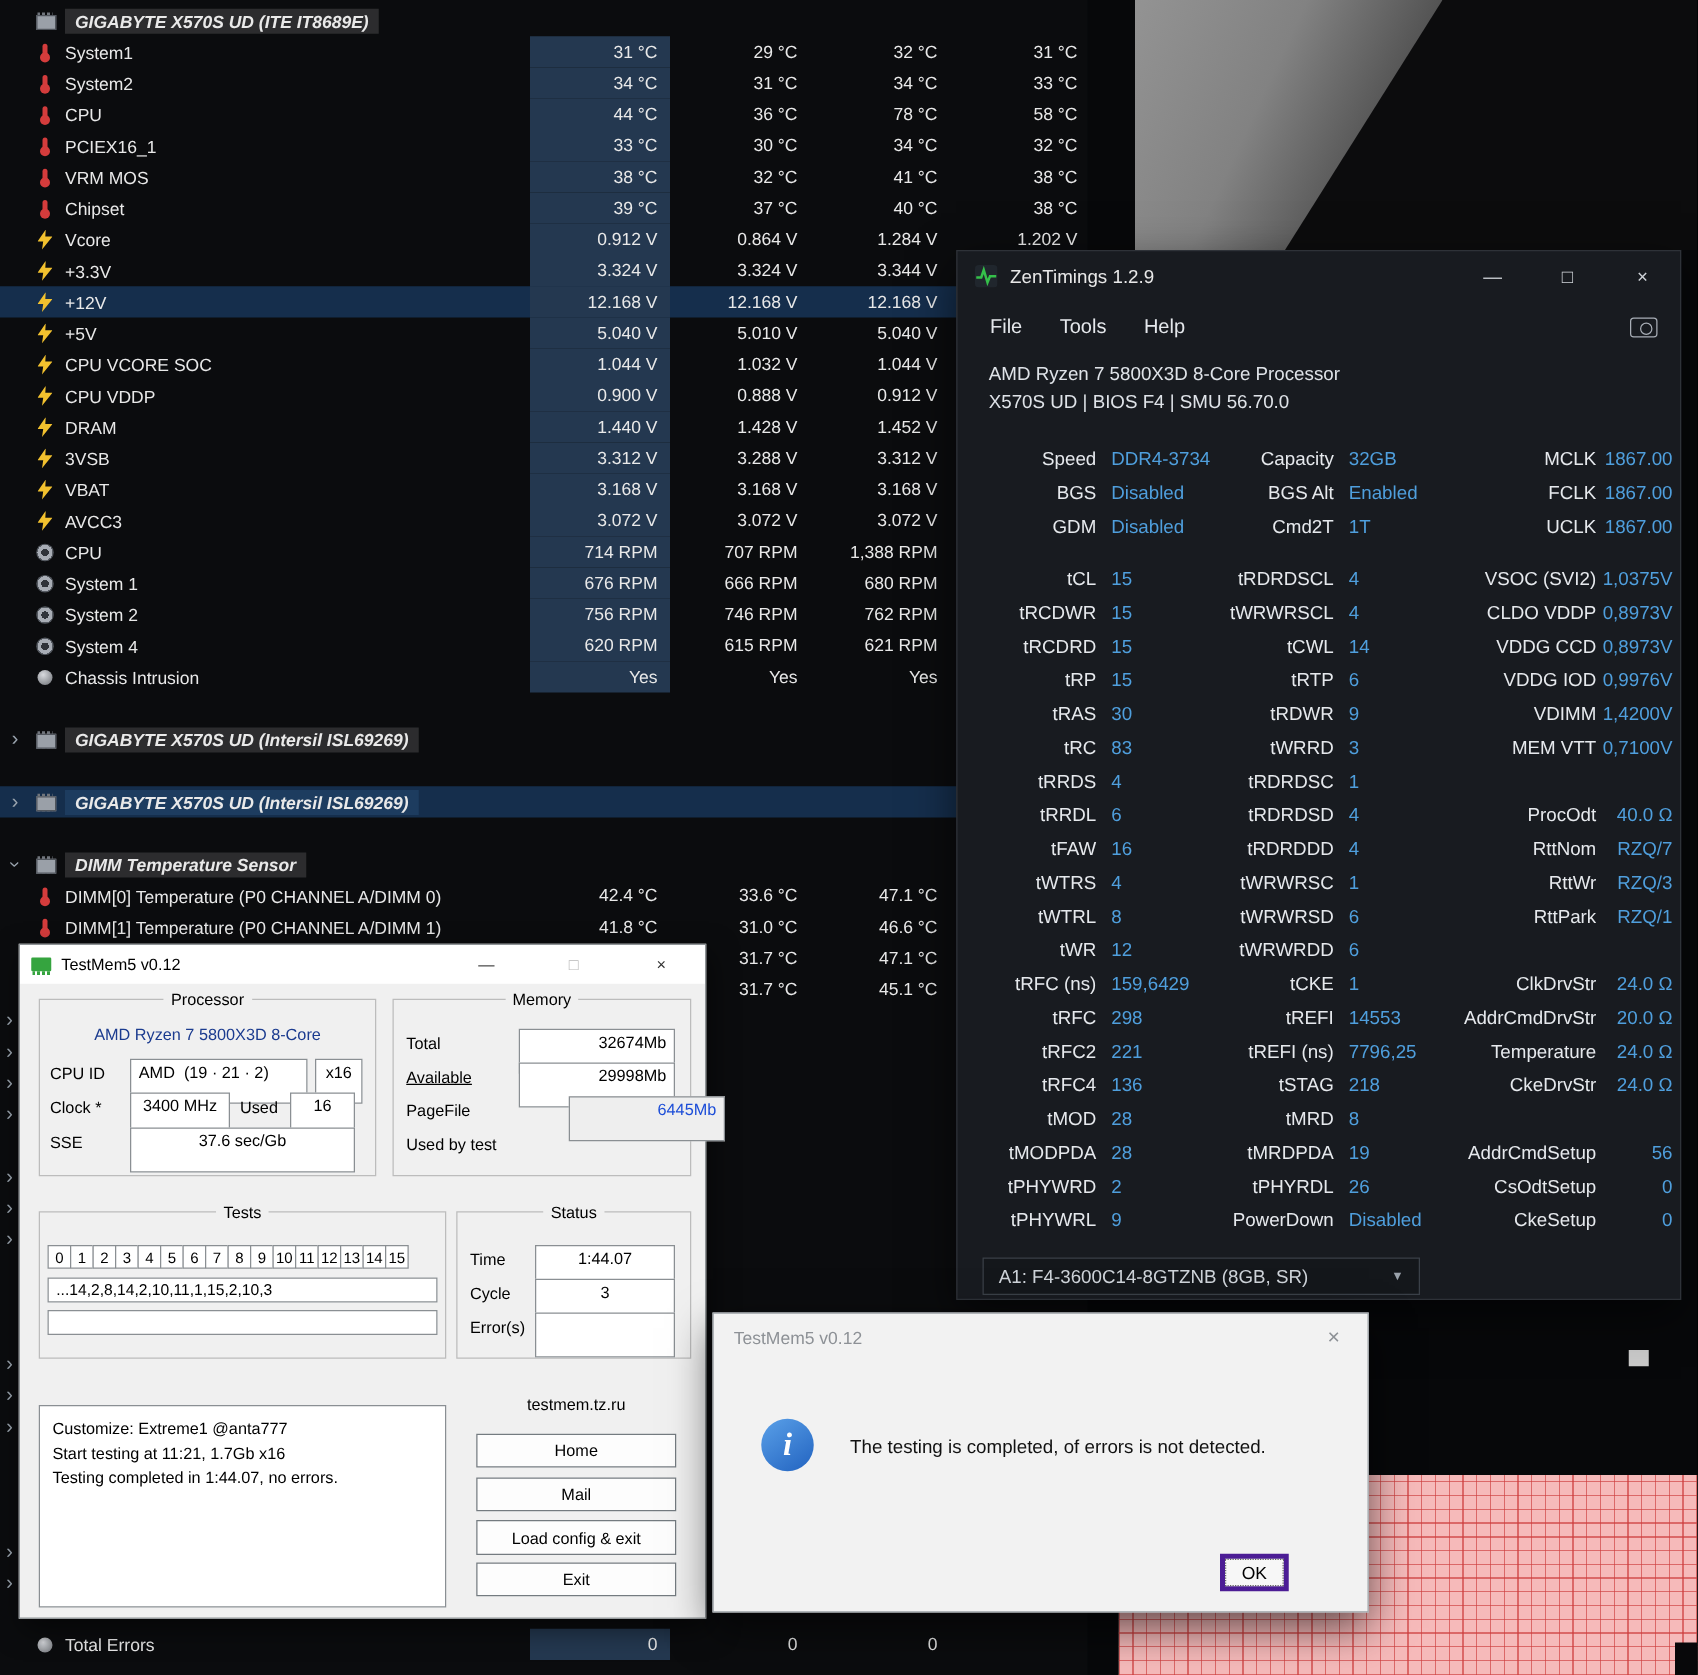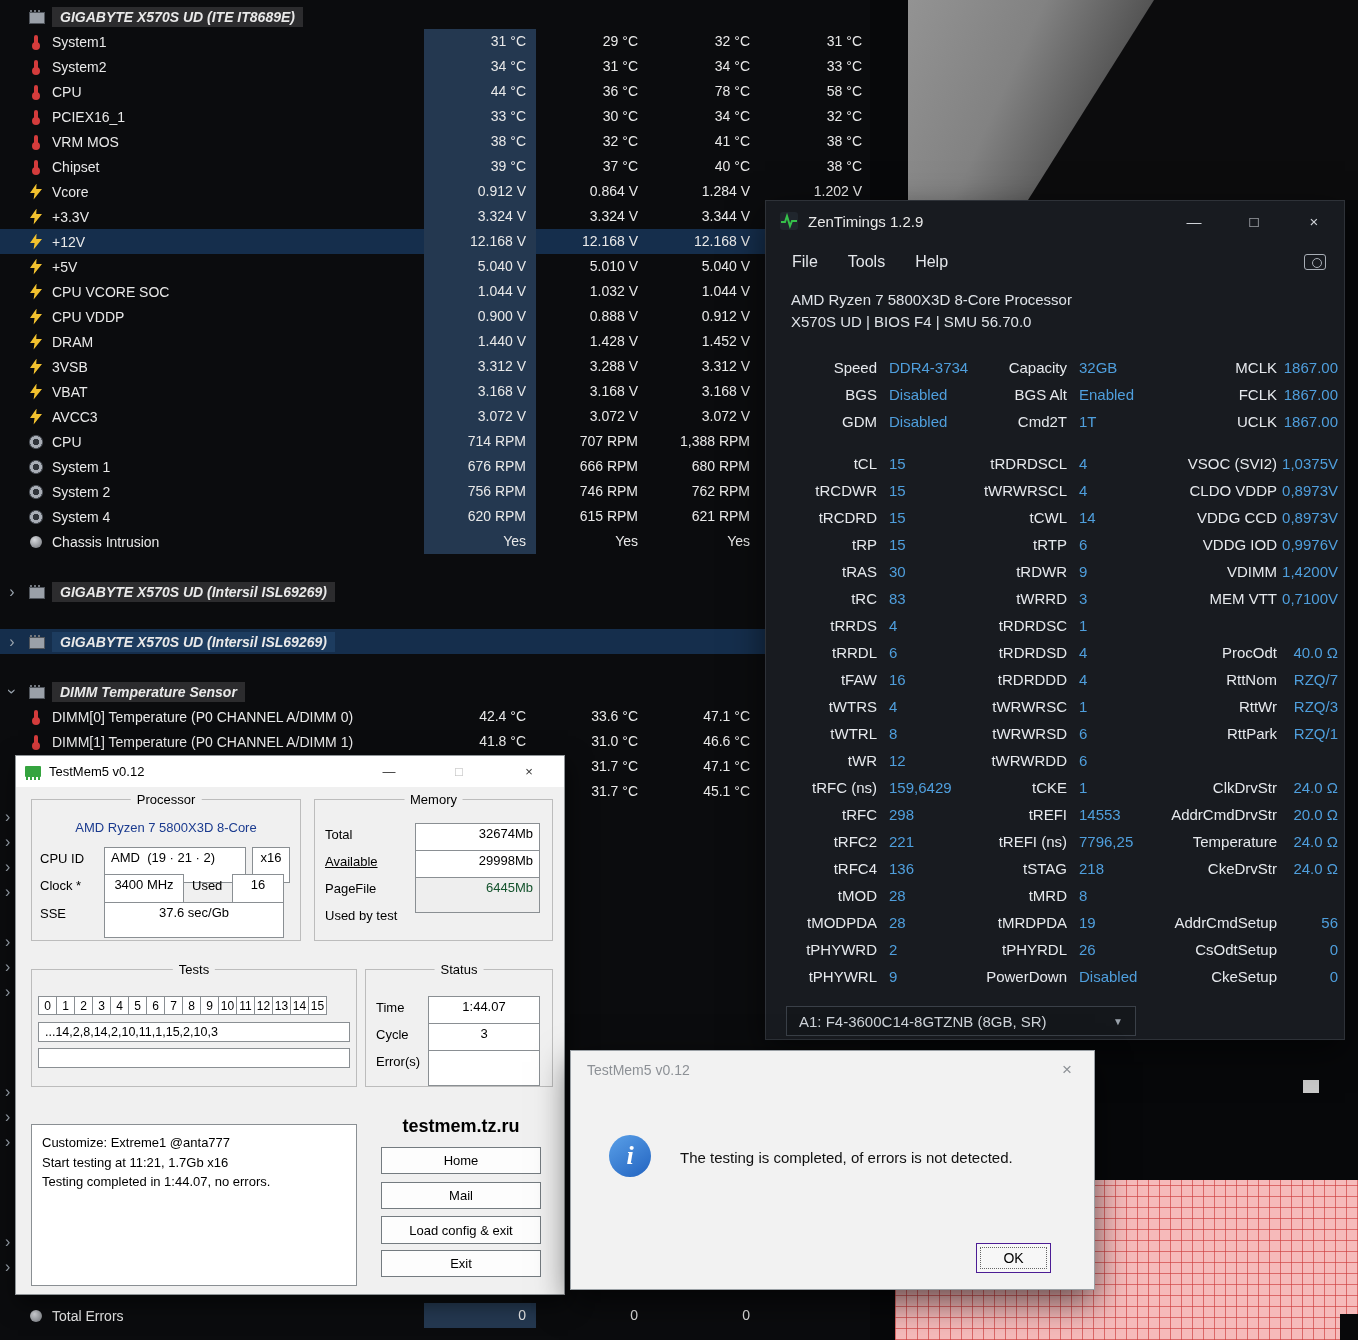--- a/index.html
+++ b/index.html
@@ -72,44 +72,44 @@
   .ram-icon::after { content:""; position:absolute; left:1px; bottom:-3px; width:14px; height:3px;
       background:repeating-linear-gradient(90deg,#35a43f 0 2px,transparent 2px 4px); }
   .tm5-title { margin-left:8px; }
   .tm5-controls { margin-left:auto; display:flex; height:100%; }
   .tm5-ctrl { width:70px; display:flex; align-items:center; justify-content:center; color:#333; font-size:13px; }
   .tm5-ctrl.disabled { color:#b8b8b8; }
   .groupbox { position:absolute; border:1px solid #bcbcbc; }
   .gb-label { position:absolute; top:-8px; left:50%; transform:translateX(-50%); background:#f0f0f0; padding:0 6px; white-space:nowrap; }
   .lbl { position:absolute; white-space:nowrap; }
   .field { position:absolute; background:#fff; border:1px solid #8a8f93; height:36px; line-height:20px; padding:0 6px; white-space:nowrap; overflow:hidden; }
-  .field.disabled { background:#eeeeee; color:#14532d; }
+  .field.disabled { background:#eeeeee; color:#1d4ed8;margin-left:40px; }
   .field.center { text-align:center; }
   .field.right { text-align:right; }
   .proc-name { position:absolute; top:20px; left:0; width:100%; text-align:center; color:#1b3b8f; }
   .tnums { position:absolute; left:6px; top:26px; display:flex; }
   .tnum { width:19px; height:19px; border:1px solid #8a8f93; margin-right:-1px; background:#fff; display:flex; align-items:center; justify-content:center; font-size:12px; }
   .logbox { position:absolute; left:15px; top:368px; width:326px; height:162px; background:#fff; border:1px solid #8a8f93; padding:8px 10px; line-height:19.5px; }
-  .site { position:absolute; left:365px; top:360px; width:160px; text-align:center; font-size:18px;font-weight:bold; }
+  .site { position:absolute; left:365px; top:360px; width:160px; text-align:center; font-size:13px; }
   .tm5-btn { position:absolute; left:365px; width:160px; height:27px; background:#fdfdfd; border:1px solid #747b80;
              display:flex; align-items:center; justify-content:center; }
   .tm5-btn.b1 { top:391px; } .tm5-btn.b2 { top:426px; } .tm5-btn.b3 { top:460px; height:28px; } .tm5-btn.b4 { top:494px; }
 
   
   .dlg { position:absolute; left:570px; top:1050px; width:525px; height:240px; background:#f2f2f2; border:1px solid #9aa0a5;
          z-index:20; box-shadow:0 12px 32px rgba(0,0,0,.6); }
   .dlg-title { position:absolute; top:11px; left:16px; color:#8d9196; font-size:14px; }
   .dlg-close { position:absolute; top:6px; right:10px; color:#8d9196; font-size:17px; width:34px; height:26px;
                display:flex; align-items:center; justify-content:center; }
   .info-icon { position:absolute; left:38px; top:84px; width:42px; height:42px; border-radius:50%;
                background:linear-gradient(145deg,#5aa0e8,#2263c0); }
   .info-icon::after { content:"i"; position:absolute; inset:0; color:#fff; font:italic bold 26px "Liberation Serif", serif;
                display:flex; align-items:center; justify-content:center; }
   .dlg-msg { position:absolute; left:109px; top:98px; font-size:15px; color:#111; }
-  .dlg-ok { position:absolute; left:405px; top:192px; width:75px; height:30px; background:#f7f7f7; border:1px solid #4c1d95;
+  .dlg-ok { position:absolute; left:405px; top:192px; width:55px; height:30px; background:#f7f7f7; border:4px solid #4c1d95;
             outline:1px dotted #666; outline-offset:-5px; display:flex; align-items:center; justify-content:center; font-size:14px; }
 
   
   .memgrid { position:absolute; left:895px; top:1180px; width:463px; height:160px; z-index:2;
       background-color:#f6baba;
       background-image:
         repeating-linear-gradient(0deg, rgba(205,60,60,.65) 0 1px, transparent 1px 11px),
         repeating-linear-gradient(90deg, rgba(205,60,60,.65) 0 1px, transparent 1px 11px); }
   .frag { position:absolute; left:1303px; top:1080px; width:16px; height:13px; background:#c9c9c9; z-index:3; }
   .corner { position:absolute; right:0; bottom:0; width:18px; height:26px; background:#08080a; z-index:6; }

